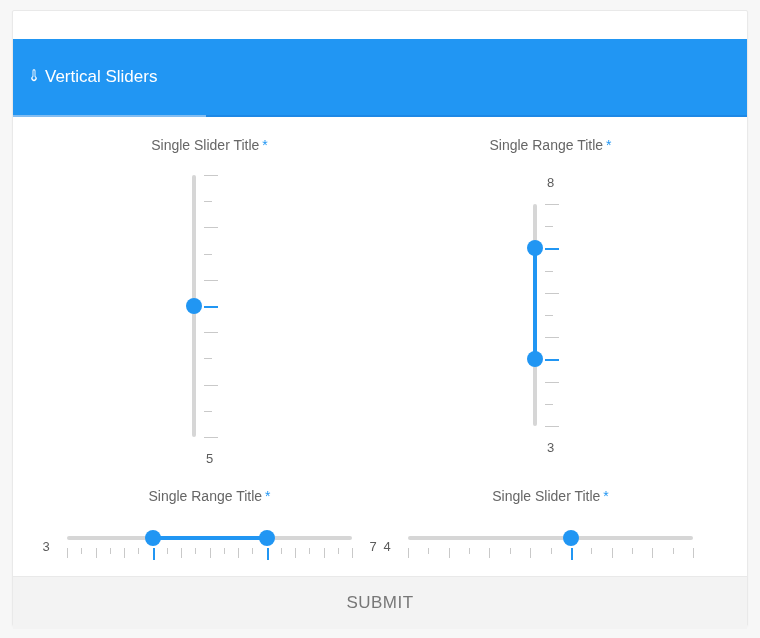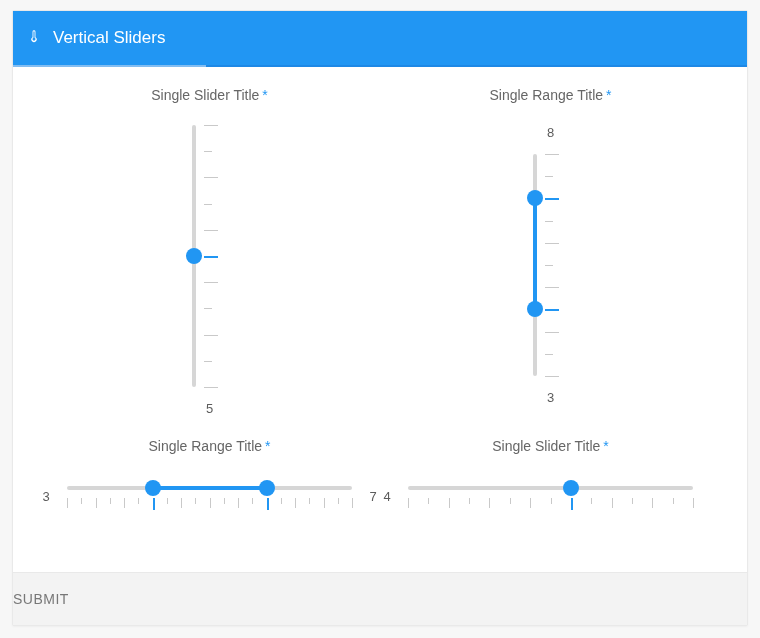--- a/index.html
+++ b/index.html
@@ -15,22 +15,23 @@
   }
   html,body{margin:0;padding:0;background:#f7f7f7;font-family:"Helvetica Neue",Arial,sans-serif;}
   .canvas{width:760px;height:638px;box-sizing:border-box;padding:10px 12px 12px 12px;}
   .card{
     width:100%;height:100%;box-sizing:border-box;background:#fff;
     border:1px solid var(--card-border);border-radius:2px;display:flex;flex-direction:column;
     box-shadow:0 1px 2px rgba(0,0,0,0.04);
   }
   .header{
     height:44px;flex:0 0 44px;background:var(--blue);color:#fff;display:flex;
-    align-items:center;gap:12px;padding:5px 14px;font-size:17px;font-weight:400;
+    align-items:center;gap:4px;padding:16px 14px;font-size:17px;font-weight:400;
     position:relative;
+    margin-top:28px;
   }
   .header .underline{position:absolute;left:0;bottom:-2px;height:2px;width:193px;background:rgba(255,255,255,.45);}
   .header .border{position:absolute;left:0;right:0;bottom:-2px;height:2px;background:var(--blue-dark);z-index:-0;}
   .header svg{width:14px;height:14px;}
   .body{flex:1 1 auto;padding:22px 26px 10px 26px;display:flex;flex-direction:column;gap:22px;}
   .row{display:flex;}
   .col{flex:1;display:flex;flex-direction:column;align-items:center;}
   .label{font-size:14px;color:var(--title);}
   .req{color:var(--req);margin-left:3px;}
   
@@ -57,21 +58,21 @@
   .htrack{position:absolute;left:0;right:0;top:10px;height:4px;background:var(--track);border-radius:2px;}
   .hfill{position:absolute;top:10px;height:4px;background:var(--blue);border-radius:2px;}
   .hthumb{position:absolute;top:12px;width:16px;height:16px;border-radius:50%;background:var(--blue);transform:translate(-50%,-50%);}
   .hticks{position:absolute;left:0;right:0;top:22px;height:14px;}
   .htick{position:absolute;top:0;width:1px;background:var(--tick);}
   .htick.major{height:10px;}
   .htick.minor{height:6px;}
   .htick.marker{height:12px;width:2px;background:var(--blue);}
   .footer{
     flex:0 0 52px;background:var(--footer);border-top:1px solid var(--card-border);
-    display:flex;align-items:center;font-size:14px;color:#777;letter-spacing:.5px;
+    display:flex;align-items:center;justify-content:center;font-size:17px;color:#777;letter-spacing:.5px;
   }
 </style>
 </head>
 <body>
 
 <div class="canvas">
   <div class="card">
 
     <div class="header">
       <span>

